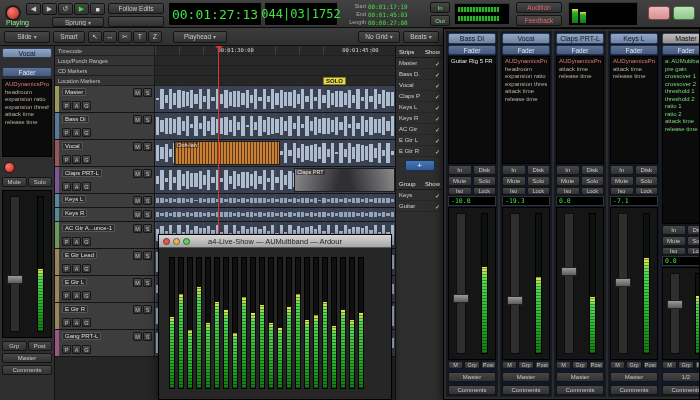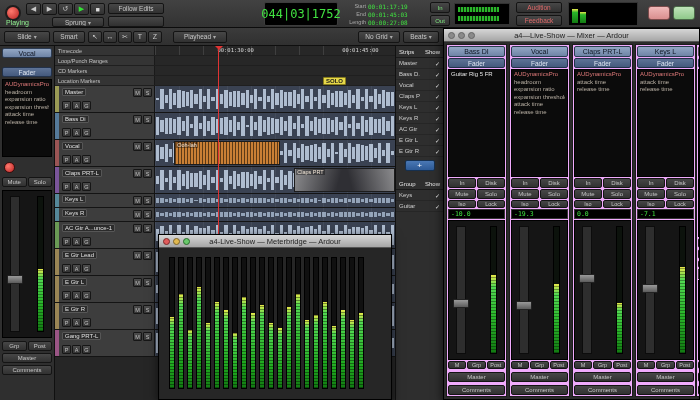--- a/index.html
+++ b/index.html
@@ -119,21 +119,21 @@
 .pitem{display:flex;justify-content:space-between;padding:1.5px 3px;color:#cfcfcf;border-bottom:1px solid #262626}
 .pitem .ck{color:#efefef}
 #add-strip{margin:3px auto;width:30px;height:11px;background:linear-gradient(#4a78b5,#2d5a96);border:1px solid #16304f;border-radius:2px;color:#fff;display:flex;align-items:center;justify-content:center;font-size:8px}
 #group-head{margin-top:8px}
 
 
 #mixer{position:absolute;left:443px;top:28px;width:257px;height:372px;background:#2b2b2b;border:1px solid #000;box-shadow:-2px 2px 8px rgba(0,0,0,.5);z-index:4;display:flex;flex-direction:column}
 #mixer-body{flex:1;display:flex;padding:2px;overflow:hidden}
 #mixer-strips{display:flex;gap:2px}
 #master-slot{margin-left:auto;display:flex}
-.strip{width:61px;background:#f0abfc;border:1px solid #1b1b1b;display:flex;flex-direction:column;gap:1px;padding:1px;font-size:6px}
+.strip{width:52px;background:#0f172a;border:1px solid #1b1b1b;display:flex;flex-direction:column;gap:1px;padding:1px;font-size:6px}
 .strip .namebtn{height:11px;flex:0 0 auto}
 .strip.master .namebtn{background:linear-gradient(#bdbdbd,#8f8f8f);color:#111;border-color:#444}
 .strip .plugbox{height:108px;flex:0 0 auto}
 .strip.master .plugbox{height:168px}
 .strip .fzone{flex:1}
 
 
 #meterbridge{position:absolute;left:158px;top:234px;width:234px;height:166px;background:#262626;border:1px solid #000;box-shadow:0 3px 10px rgba(0,0,0,.6);z-index:6;display:flex;flex-direction:column}
 #mb-body{flex:1;display:flex;align-items:flex-end;gap:3px;padding:8px 10px 10px}
 .mtrack{width:6px;height:132px;background:#101010;border:1px solid #000;position:relative;flex:0 0 auto}
@@ -154,20 +154,21 @@
         <div class="btn tbtn play">▶</div>
         <div class="btn tbtn stop">■</div>
       </div>
     <div id="status">Playing</div>
     <div id="mode" class="btn">
       <span>Sprung</span>
       <span class="car">▾</span>
     </div>
     <div id="follow" class="btn">Follow Edits</div>
     <div id="follow2" class="btn"></div>
+    <div id="clock-main" class="clock">00:01:27:13</div>
     <div id="clock-bbt" class="clock">044|03|1752</div>
     <div id="range-fields">
         <div class="tfield">
           <span class="tfl">Start</span>
           <span class="tfv">00:01:17:19</span>
         </div>
         <div class="tfield">
           <span class="tfl">End</span>
           <span class="tfv">00:01:45:03</span>
         </div>
@@ -1155,28 +1156,20 @@
           <span class="ck">✓</span>
         </div>
         <div class="pitem">
           <span class="pn">Guitar</span>
           <span class="ck">✓</span>
         </div>
       </div>
   </div>
 
   <div id="mixer">
-    <div class="titlebar">
-      <span class="dots">
-          <i></i>
-          <i></i>
-          <i></i>
-        </span>
-      <span class="t">a4—Live-Show — Mixer — Ardour</span>
-    </div>
     <div id="mixer-body">
       <div id="mixer-strips">
           <div class="strip">
             <div class="namebtn">Bass DI</div>
             <div class="fbtn">Fader</div>
             <div class="plugbox">
               <div class="prow c-white">Guitar Rig 5 FR</div>
             </div>
             <div class="duo">
               <div class="btn">In</div>
@@ -1366,21 +1359,21 @@
     </div>
   </div>
 
   <div id="meterbridge">
     <div class="titlebar">
       <span class="dots">
           <i></i>
           <i></i>
           <i></i>
         </span>
-      <span class="t">a4-Live-Show — Meterbridge — Ardour</span>
+      <span class="t">a4-Live-Show — AUMultiband — Ardour</span>
     </div>
     <div id="mb-body">
         <div class="mtrack">
           <div class="mfill" style="height: 55%;"></div>
         </div>
         <div class="mtrack">
           <div class="mfill" style="height: 72%;"></div>
         </div>
         <div class="mtrack">
           <div class="mfill" style="height: 45%;"></div>

